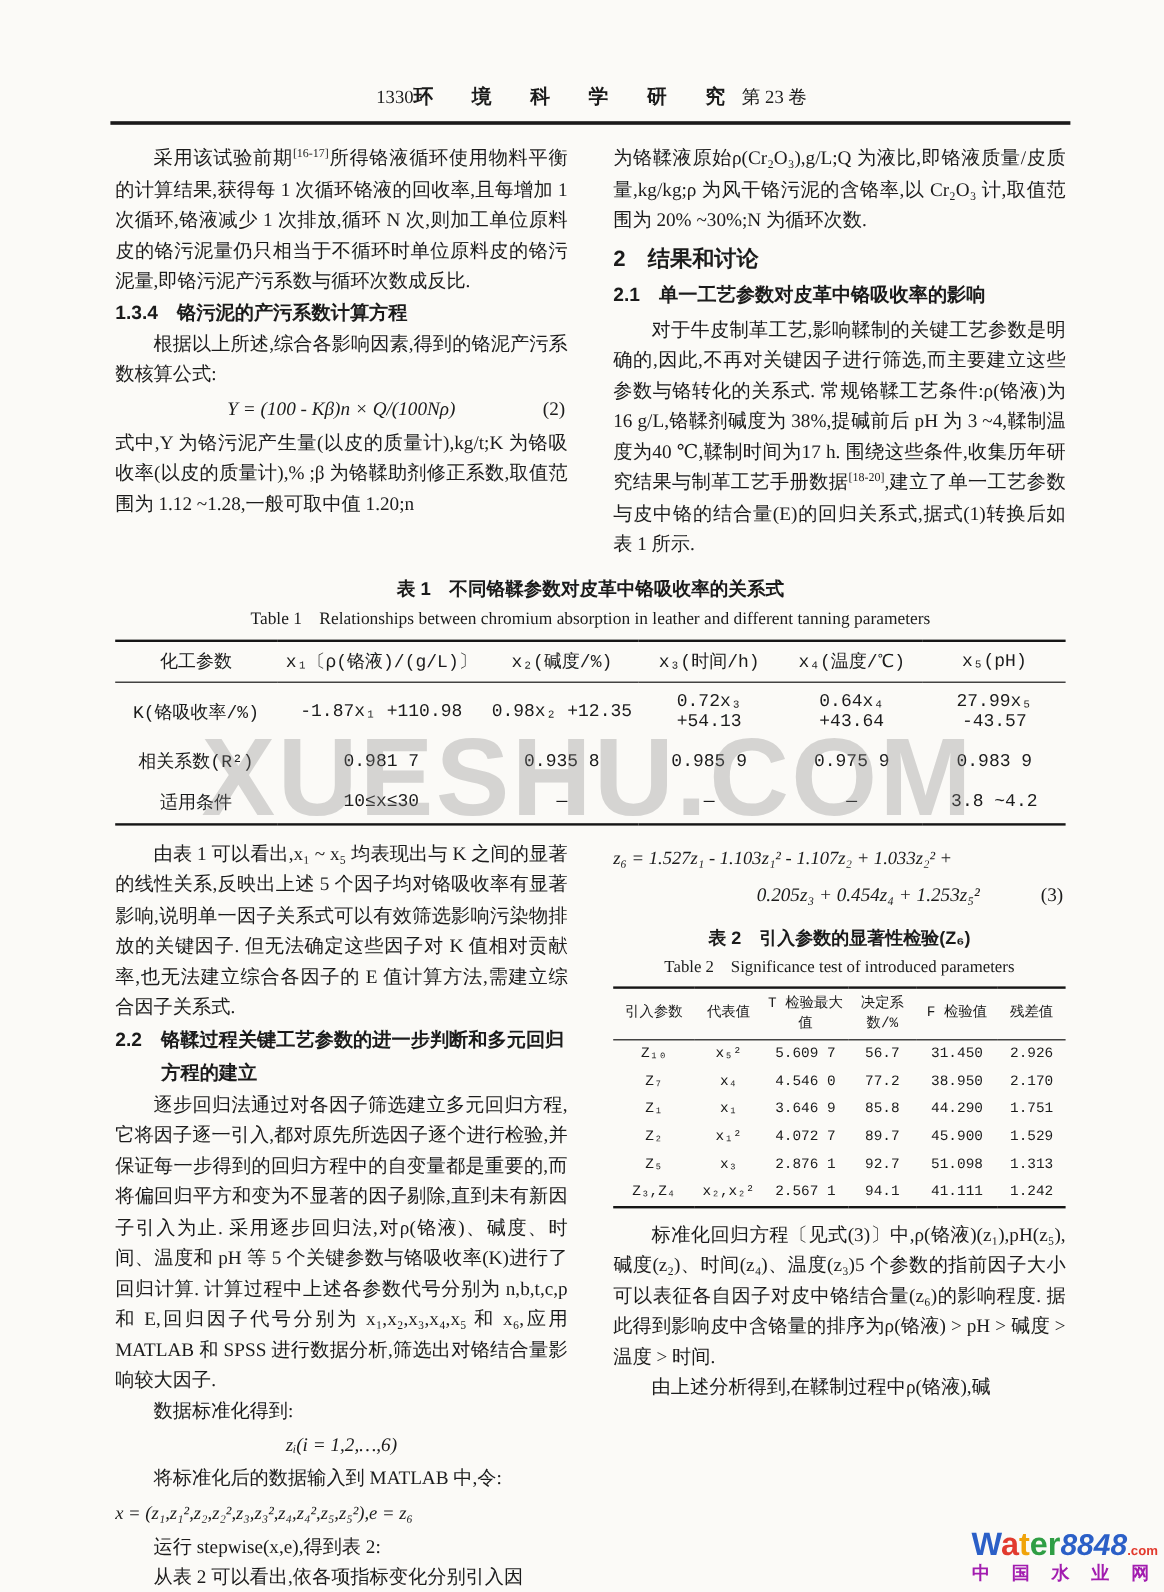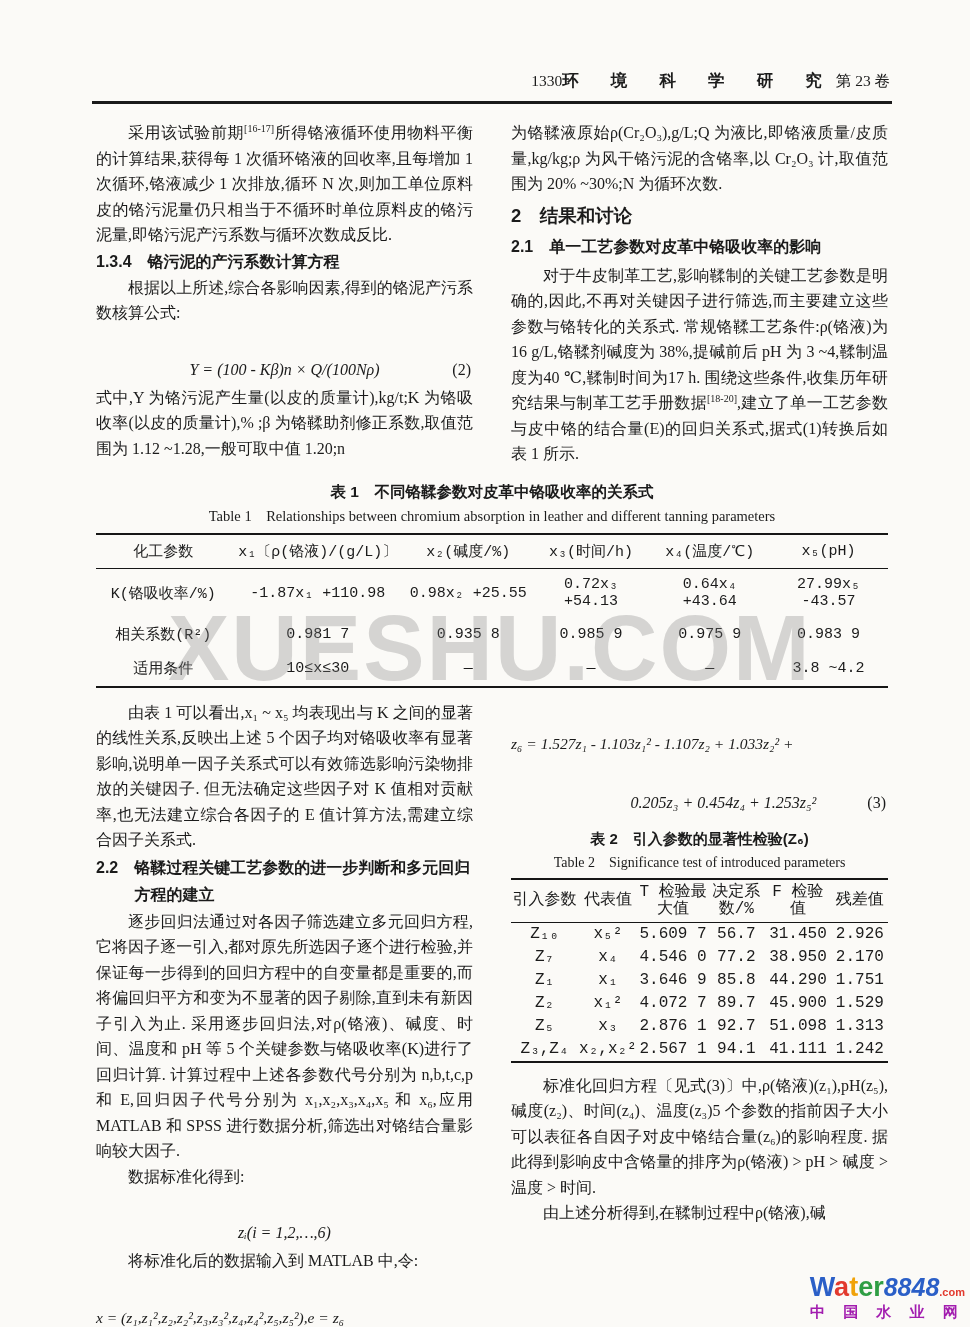--- a/index.html
+++ b/index.html
@@ -3,21 +3,21 @@
 <meta charset="utf-8">
 <style>
   html,body { margin:0; padding:0; background:#ddd; }
   .page {
     position:relative; width:970px; height:1327px; margin:0 auto;
     background:#fbfaf7; overflow:hidden; color:#1b1b1b;
     font-family:"Liberation Serif","DejaVu Serif",serif;
   }
   
   .header { position:absolute; top:70px; left:96px; width:794px;
-    display:flex; justify-content:flex-end; align-items:baseline;
+    display:flex; justify-content:center; align-items:baseline;
     font-size:15.5px; }
   .journal-title { letter-spacing:14px; font-size:16.5px; font-weight:bold; }
   .header-rule { position:absolute; top:101px; left:92px; width:800px;
     border-top:3px solid #1a1a1a; }
 
   
   .watermark { position:absolute; top:596px; left:168px; z-index:3;
     font-family:"Liberation Sans","DejaVu Sans",sans-serif;
     font-size:92px; font-weight:bold; letter-spacing:2px;
     color:rgba(125,125,125,0.30); pointer-events:none; white-space:nowrap; }
@@ -30,39 +30,39 @@
   p.para { margin:0; font-size:16px; line-height:25.5px; text-align:justify; }
   .indent { text-indent:2em; }
   sup.ref { font-size:10px; line-height:0; }
 
   .h-sans { font-family:"Liberation Sans","DejaVu Sans",sans-serif; font-weight:bold; margin:0; }
   .h134 { font-size:16px; line-height:27px; }
   .h2big { font-size:18.5px; line-height:34px; margin-top:2px; }
   .h21 { font-size:16px; line-height:28px; margin-bottom:2px; }
   .h22 { font-size:16px; line-height:27px; padding-left:2.4em; text-indent:-2.4em; margin:1px 0; }
 
-  .eq { position:relative; text-align:center; font-size:16px; line-height:31px; font-style:italic;margin-top:28px; }
+  .eq { position:relative; text-align:center; font-size:16px; line-height:31px; font-style:italic; }
   .eq .eqno { position:absolute; right:2px; font-style:normal; }
   .eq-left { text-align:left; font-size:15.5px; }
   .eq3b { padding-left:3em; }
 
   
   .tblock { margin:14px 0 12px; }
   .t-title-cn { text-align:center; font-family:"Liberation Sans","DejaVu Sans",sans-serif;
     font-weight:bold; font-size:15.5px; line-height:22px; margin:0; }
   .t-title-en { text-align:center; font-size:14.5px; line-height:20px; margin:3px 0 7px; }
   table.paper { width:100%; border-collapse:collapse;
     border-top:2.5px solid #161616; border-bottom:2.5px solid #161616;font-family:Liberation Mono, monospace; }
   table.paper th { font-weight:normal; border-bottom:1.5px solid #161616;
     text-align:center; vertical-align:middle; }
   table.paper td { text-align:center; vertical-align:middle; }
   table.t1 { font-size:15px; }
   table.t1 th { padding:7px 2px; }
   table.t1 td { padding:7.5px 2px; }
-  table.t2 { font-size:16px; }
+  table.t2 { font-size:12px; }
   table.t2 th { padding:4px 1px; line-height:17px; }
   table.t2 td { padding:3px 1px; line-height:17px; }
   .t2block { margin:10px 0 10px; }
   .t2block .t-title-cn { font-size:15px; }
   .t2block .t-title-en { font-size:14px; margin-bottom:5px; }
 
   
   .logo { position:absolute; right:5px; bottom:8px; z-index:4; text-align:center;
     font-family:"Liberation Sans","DejaVu Sans",sans-serif; line-height:1; }
   .logo-word { font-size:27px; font-weight:bold; letter-spacing:0; }
@@ -125,21 +125,21 @@
             <th>x₂(碱度/%)</th>
             <th>x₃(时间/h)</th>
             <th>x₄(温度/℃)</th>
             <th>x₅(pH)</th>
           </tr>
         </thead>
         <tbody>
             <tr>
               <td>K(铬吸收率/%)</td>
               <td>-1.87x₁ +110.98</td>
-              <td>0.98x₂ +25.55</td>
+              <td>0.98x₂ +12.35</td>
               <td>0.72x₃ +54.13</td>
               <td>0.64x₄ +43.64</td>
               <td>27.99x₅ -43.57</td>
             </tr>
             <tr>
               <td>相关系数(R²)</td>
               <td>0.981 7</td>
               <td>0.935 8</td>
               <td>0.985 9</td>
               <td>0.975 9</td>

